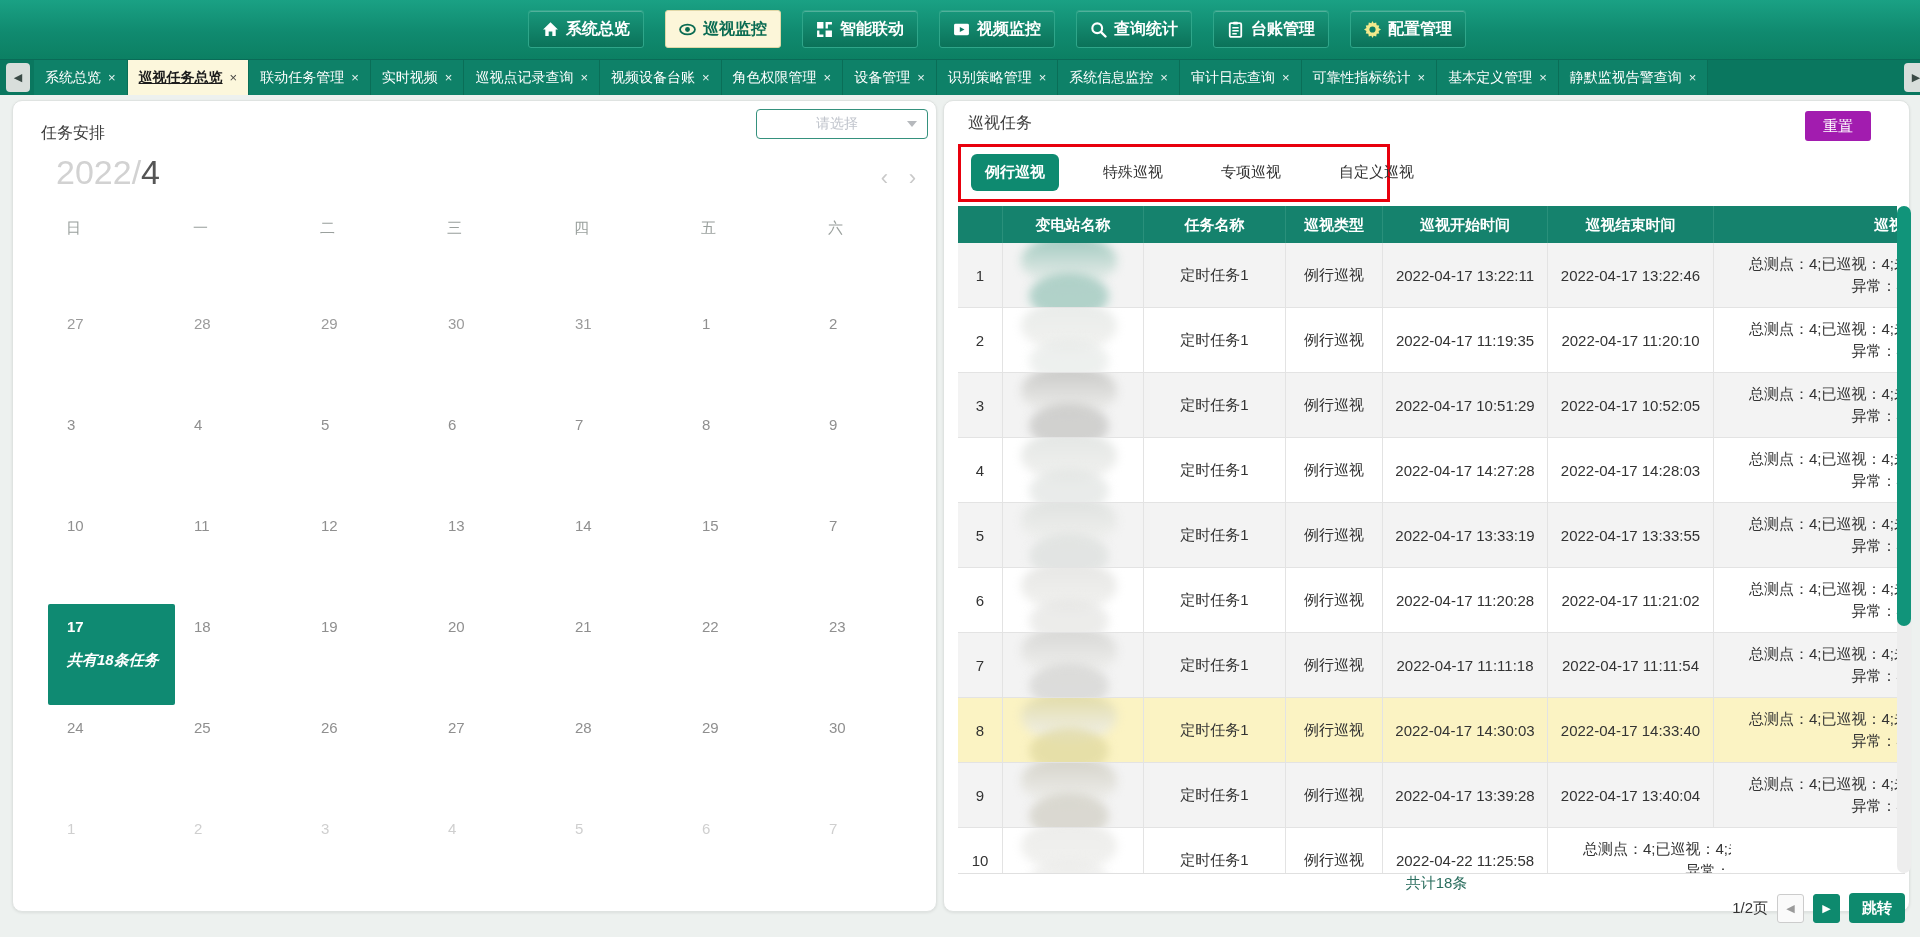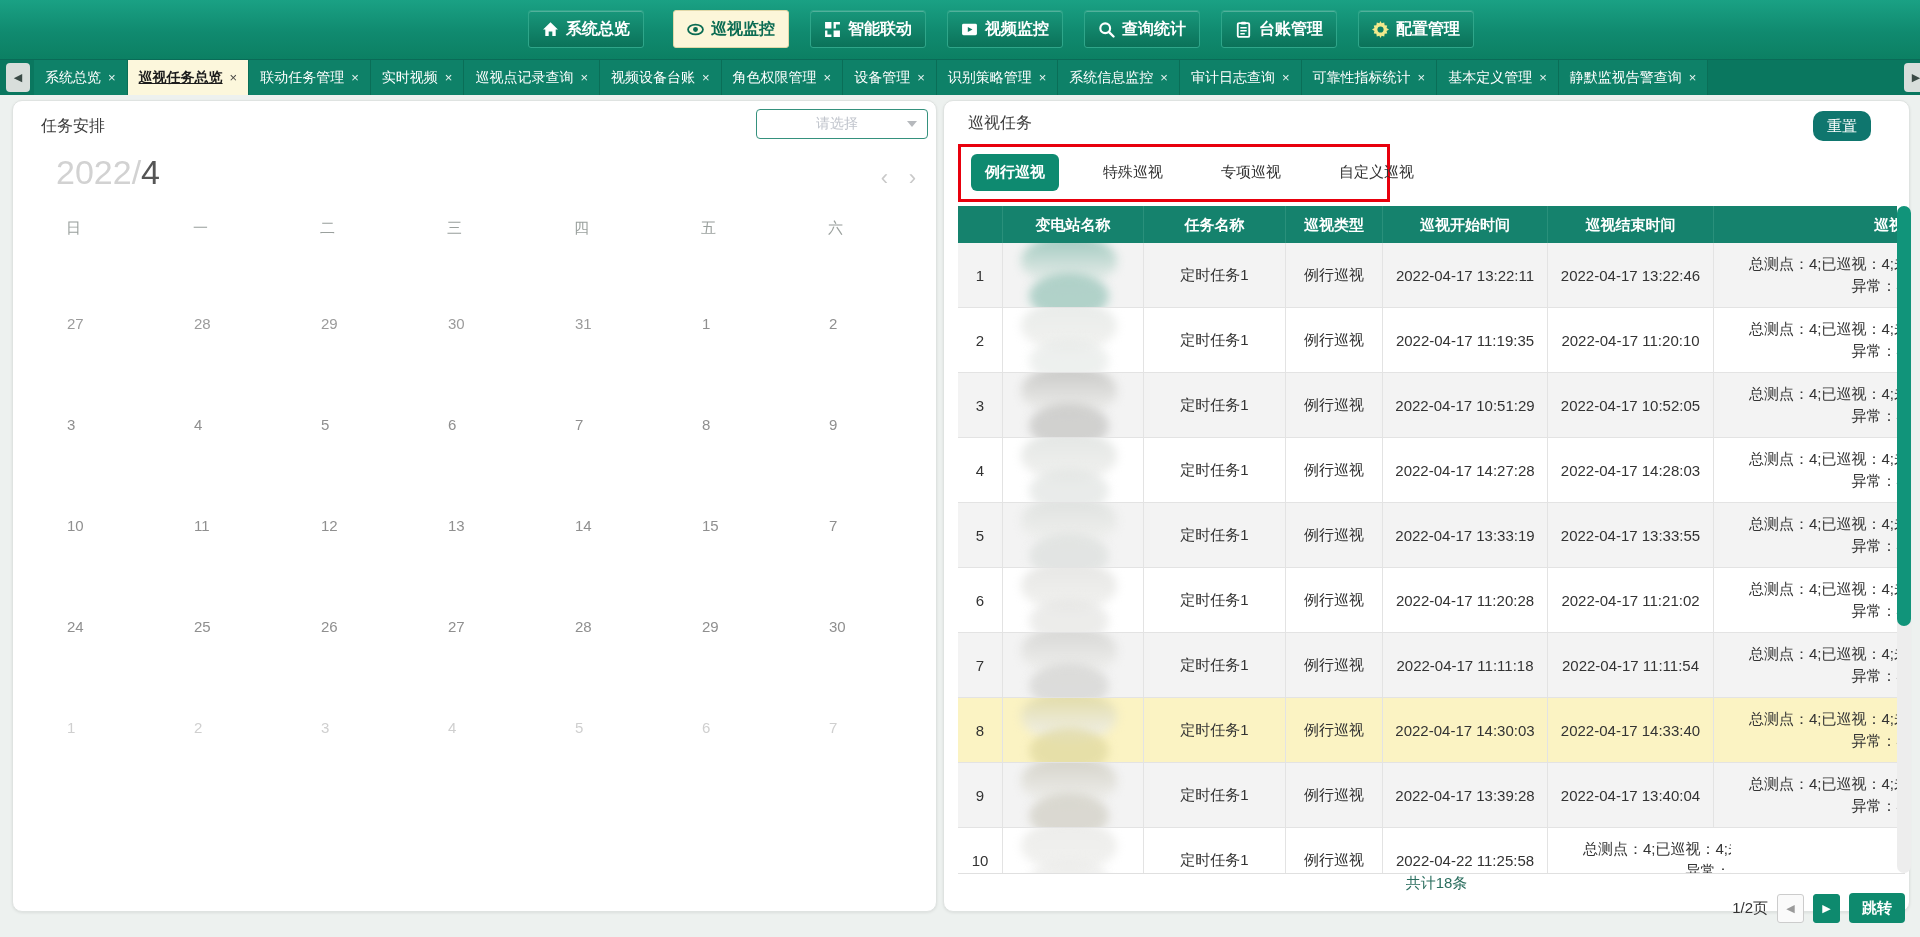--- a/index.html
+++ b/index.html
@@ -18,21 +18,21 @@
     border:2px solid rgba(255,255,255,.9); border-radius:50%; transform:rotate(-8deg); }
   .logo-circle:after { content:""; position:absolute; left:6px; top:21px; width:30px; height:9px;
     border:2px solid rgba(255,255,255,.9); border-radius:50%; transform:rotate(8deg); }
   .app-title { font-size:30px; font-weight:bold; color:#0e8a6f; margin-left:12px; letter-spacing:1px; white-space:nowrap; }
 
   .nav { position:absolute; left:528px; top:10px; display:flex; gap:21px; }
   .nav-btn { height:38px; padding:0 13px; display:flex; align-items:center; gap:7px;
     background:linear-gradient(180deg,#18977b,#0b7259); border:1px solid #2fa68a; border-radius:3px;
     color:#ffffff; font-size:16px; font-weight:bold; cursor:pointer; box-shadow:inset 0 1px 0 rgba(255,255,255,.25); white-space:nowrap; }
   .nav-btn svg { width:17px; height:17px; }
-  .nav-btn.active { background:#fcf6d9; border-color:#e0d8a8; color:#0a6b52; box-shadow:none;margin-left:8px; }
+  .nav-btn.active { background:#fcf6d9; border-color:#e0d8a8; color:#0a6b52; box-shadow:none; }
   .nav-btn.gear-yellow svg { color:#f2e98c; }
 
   .user-box { position:absolute; right:0; top:0; width:527px; height:56px; background:#17987d;
     border-radius:0 0 0 16px; box-shadow:inset 0 1px 0 rgba(255,255,255,.18); display:flex; align-items:center; justify-content:flex-end; padding-right:26px; }
   .avatar { width:34px; height:34px; border-radius:50%; flex:0 0 auto;
     background:radial-gradient(circle at 50% 22%, #cdb7e8 0%, #9a7fc0 30%, #4a3c55 55%, #6d5a8c 75%, #3c3148 100%);
     border:1px solid rgba(255,255,255,.5); }
   .user-name { color:#ffffff; font-size:17px; margin-left:12px; }
   .info-icon { width:23px; height:23px; border-radius:50%; background:#0a6150; color:#d8efe8;
     font-size:14px; font-weight:bold; font-family:"Liberation Serif",serif; display:flex; align-items:center; justify-content:center; margin-left:88px; cursor:pointer; }
@@ -75,21 +75,21 @@
   .cal-dayhead div { width:127px; padding-left:18px; font-size:15px; color:#9aa09d; }
   .cal-grid { position:absolute; left:35px; top:200px; width:889px; }
   .cal-row { display:flex; }
   .cal-cell { width:127px; height:101px; padding:14px 0 0 19px; font-size:15px; color:#9b9b9b; cursor:pointer; position:relative; }
   .cal-cell.cur { color:#8f8f8f; }
   .cal-cell.next { color:#cfcfcf; }
   .cal-cell.sel { background:#0f8a72; color:#ffffff; border-radius:2px; font-weight:bold; }
   .cal-cell .note { display:block; margin-top:16px; font-size:15px; font-style:italic; font-weight:bold; color:#ffffff; white-space:nowrap; }
 
   
-  .reset-btn { position:absolute; right:38px; top:10px; width:58px; height:30px; background:#0f766e; border:none; border-radius:10px;
+  .reset-btn { position:absolute; right:38px; top:10px; width:66px; height:30px; background:#a21caf; border:none; border-radius:3px;
     color:#ffffff; font-size:15px; cursor:pointer; }
   .redbox { position:absolute; left:14px; top:43px; width:432px; height:58px; border:3px solid #e8000d; }
   .type-tabs { position:absolute; left:27px; top:53px; display:flex; align-items:center; gap:30px; }
   .type-tab { font-size:15px; color:#333333; cursor:pointer; padding:9px 14px; white-space:nowrap; }
   .type-tab.active { background:#0e8a70; color:#ffffff; border-radius:6px; font-weight:bold; }
 
   
   .table-wrap { position:absolute; left:14px; top:105px; width:939px; height:667px; overflow:hidden; font-size:15px; }
   .t-head { display:flex; background:#15826d; color:#ffffff; font-weight:bold; height:37px; align-items:center; }
   .t-head .hc { text-align:center; overflow:hidden; white-space:nowrap; height:37px; line-height:37px; border-right:1px solid #2a907b; }
@@ -262,21 +262,21 @@
       </div>
       <div class="tab">
         <span class="tab-label">静默监视告警查询</span>
         <span class="close">×</span>
       </div>
     </div>
   <div class="tab-scroll right">▶</div>
 </div>
 
 <div class="panel panel-left">
-  <div class="section-title" style="left:28px; top:15px;">任务安排</div>
+  <div class="section-title" style="left:28px; top:22px;">任务安排</div>
 
   <div class="select">
     <span class="ph">请选择</span>
     <span class="caret"></span>
   </div>
 
   <div class="cal-title">
     <span class="ym">2022/</span><span class="m">4</span>
   </div>
   <div class="cal-nav cal-prev">‹</div>
@@ -313,20 +313,29 @@
       <div class="cal-row">
         <div class="cal-cell cur">10</div>
         <div class="cal-cell cur">11</div>
         <div class="cal-cell cur">12</div>
         <div class="cal-cell cur">13</div>
         <div class="cal-cell cur">14</div>
         <div class="cal-cell cur">15</div>
         <div class="cal-cell cur">7</div>
       </div>
       <div class="cal-row">
+        <div class="cal-cell sel">17<span class="note">共有18条任务</span></div>
+        <div class="cal-cell cur">18</div>
+        <div class="cal-cell cur">19</div>
+        <div class="cal-cell cur">20</div>
+        <div class="cal-cell cur">21</div>
+        <div class="cal-cell cur">22</div>
+        <div class="cal-cell cur">23</div>
+      </div>
+      <div class="cal-row">
         <div class="cal-cell cur">24</div>
         <div class="cal-cell cur">25</div>
         <div class="cal-cell cur">26</div>
         <div class="cal-cell cur">27</div>
         <div class="cal-cell cur">28</div>
         <div class="cal-cell cur">29</div>
         <div class="cal-cell cur">30</div>
       </div>
       <div class="cal-row">
         <div class="cal-cell next">1</div>

